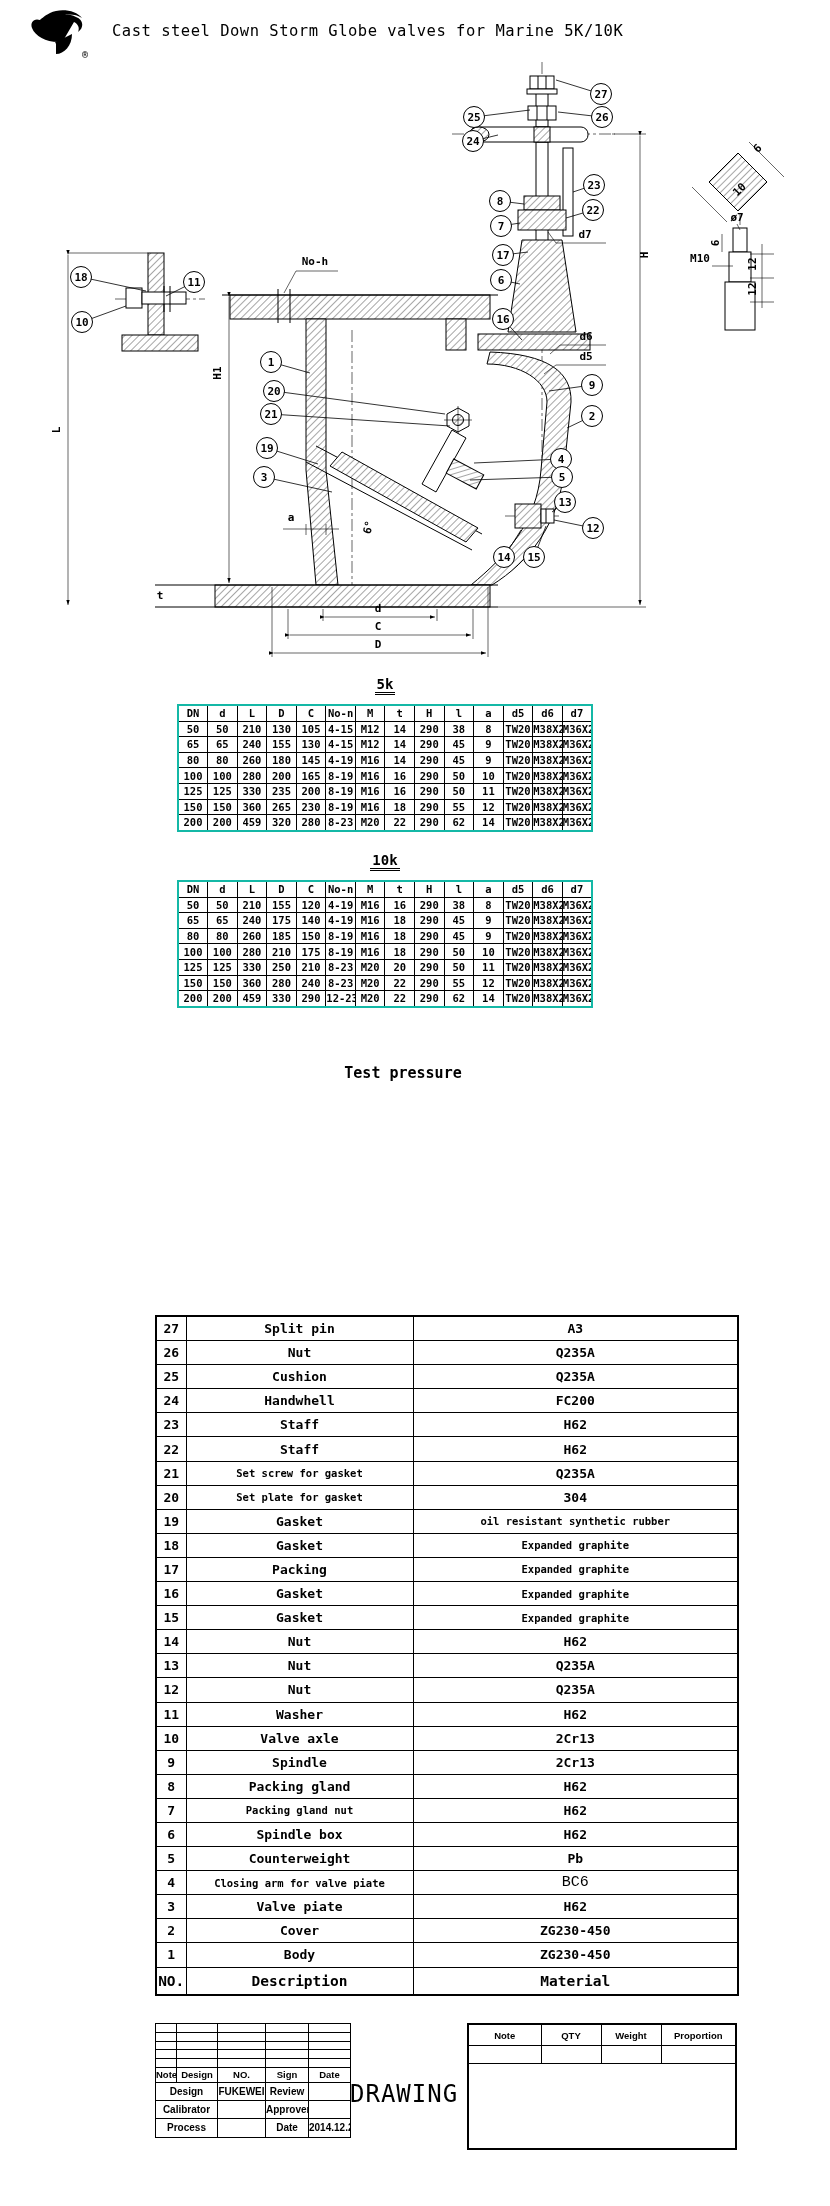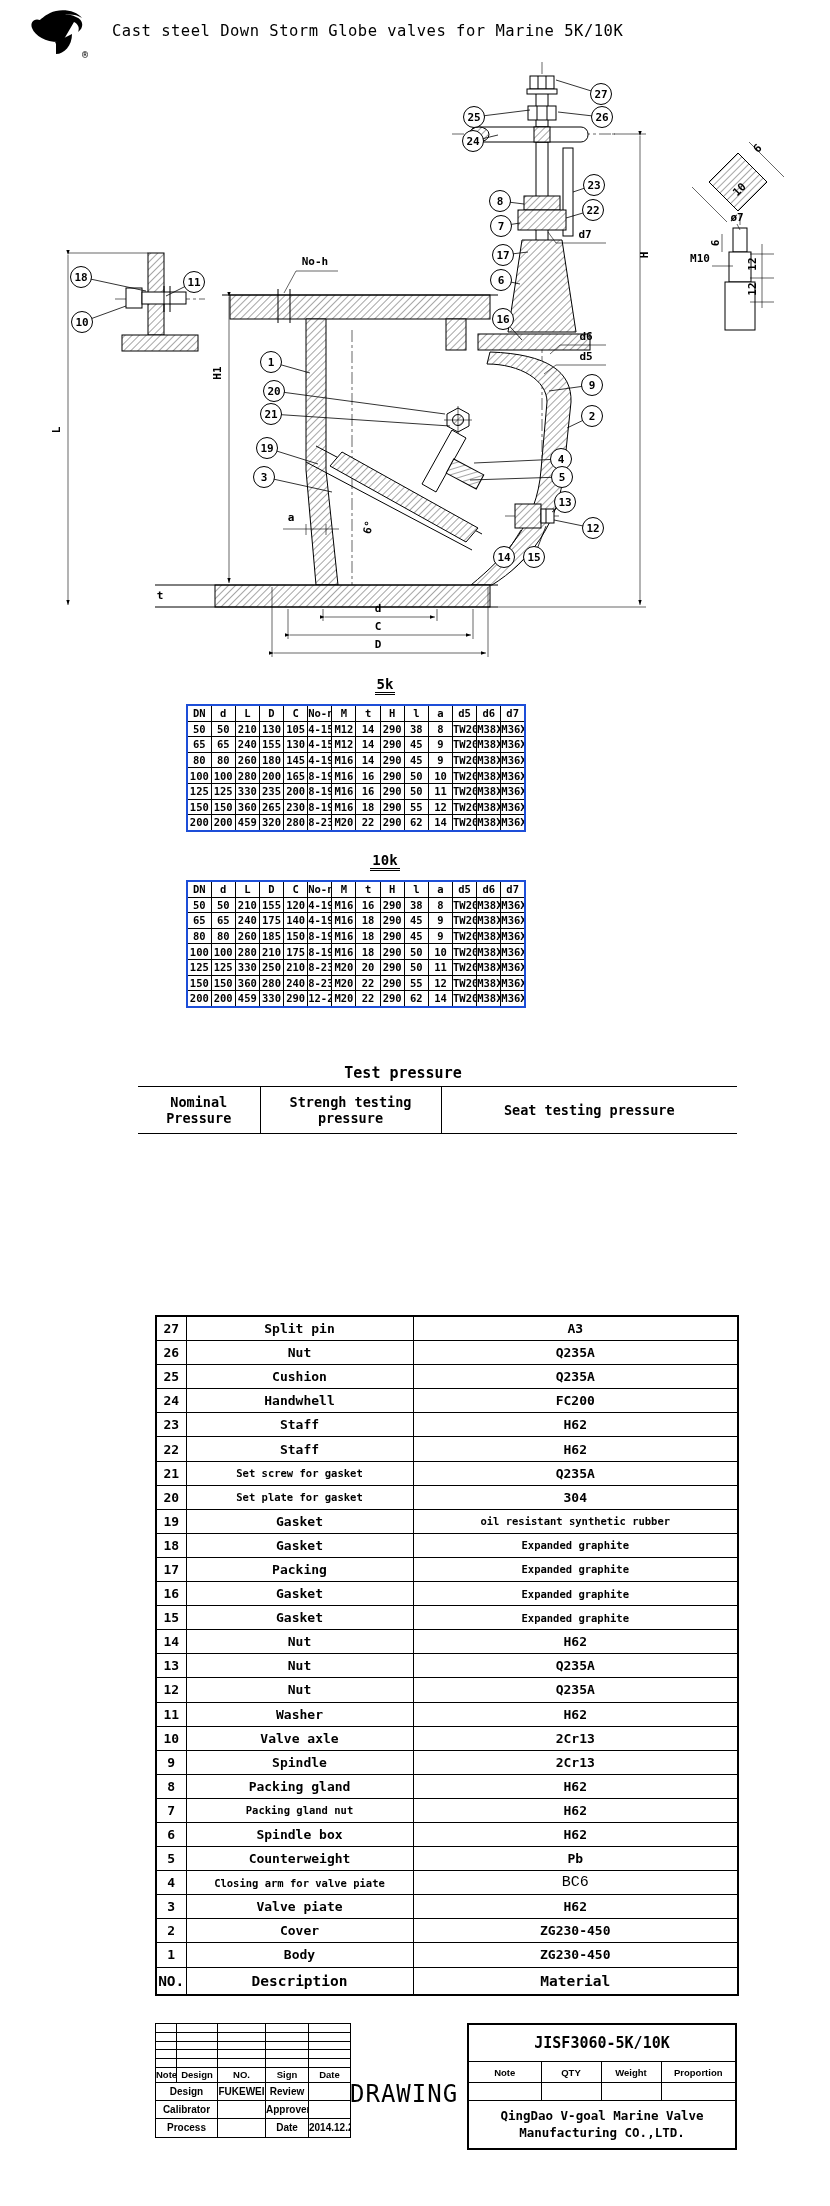--- a/index.html
+++ b/index.html
@@ -16,21 +16,21 @@
   #drawing .hatch{fill:url(#h);stroke:#000;stroke-width:1}
   #drawing .wht{fill:#fff;stroke:#000;stroke-width:1}
   #drawing text{font-family:"DejaVu Sans Mono",monospace;fill:#000}
   .dimt{font-size:11px;text-anchor:middle;font-weight:bold}
   .callout-n{font-size:11px;text-anchor:middle;font-weight:bold}
   
   .tlabel{position:absolute;width:416px;left:177px;text-align:center;font-size:14px;font-weight:bold}
   .tlabel span{border-bottom:3px double #000;padding:0 2px}
   
   table{border-collapse:collapse;table-layout:fixed}
-  .dimtab{position:absolute;left:186px;width:340px;border:2px solid #1d4ed8}
+  .dimtab{position:absolute;left:177px;width:416px;border:2px solid #14b8a6}
   .dimtab th,.dimtab td{border:1.4px solid #000;font-size:10.5px;font-weight:bold;
       text-align:center;padding:0;height:14.6px;white-space:nowrap;overflow:hidden}
   
   #tp-title{position:absolute;left:138px;top:1064px;width:530px;text-align:center;font-size:15px;font-weight:bold}
   #tptab{position:absolute;left:138px;top:1086px;width:599px}
   #tptab td{border:1.6px solid #000;text-align:center;font-weight:bold;padding:0}
   #tptab tr td:first-child{border-left:none}
   #tptab tr td:last-child{border-right:none}
   #tptab .tp-head td{height:46px;font-size:13.5px;white-space:pre-line}
   #tptab .tp-data td{height:29px;font-size:13.5px}
@@ -636,26 +636,20 @@
 </table>
 
 <div id="tp-title">Test pressure</div>
 <table id="tptab">
   <colgroup>
       <col style="width:122px">
       <col style="width:181px">
       <col style="width:296px">
     </colgroup>
   <tbody>
-      <tr class="tp-head">
-    <td>Nominal Pressure</td>
-    <td>Strengh testing
-pressure</td>
-    <td>Seat testing pressure</td>
-  </tr>
 </tbody>
   </table>
 
 <table id="parts">
   <colgroup>
       <col style="width:30px">
       <col style="width:227px">
       <col style="width:325px">
     </colgroup>
   <tbody>
@@ -872,21 +866,20 @@
         <td></td>
     <td>Date</td>
         <td>2014.12.29</td>
   </tr>
 </tbody>
   </table>
 
 <div id="drawing-word">DRAWING</div>
 
 <div id="tb-right">
-  <div class="r1">JISF3060-5K/10K</div>
   <table id="tb-r-grid">
     <colgroup>
         <col style="width:72px">
         <col style="width:60px">
         <col style="width:60px">
         <col style="width:74px">
       </colgroup>
     <tbody>
         <tr>
           <td>Note</td>
@@ -895,17 +888,13 @@
           <td>Proportion</td>
         </tr>
     <tr>
           <td></td>
           <td></td>
           <td></td>
           <td></td>
         </tr>
   </tbody>
     </table>
-  <div class="company">
-    <span>QingDao V-goal Marine Valve</span>
-    <span>Manufacturing CO.,LTD.</span>
-  </div>
 </div>
 
 </body></html>

